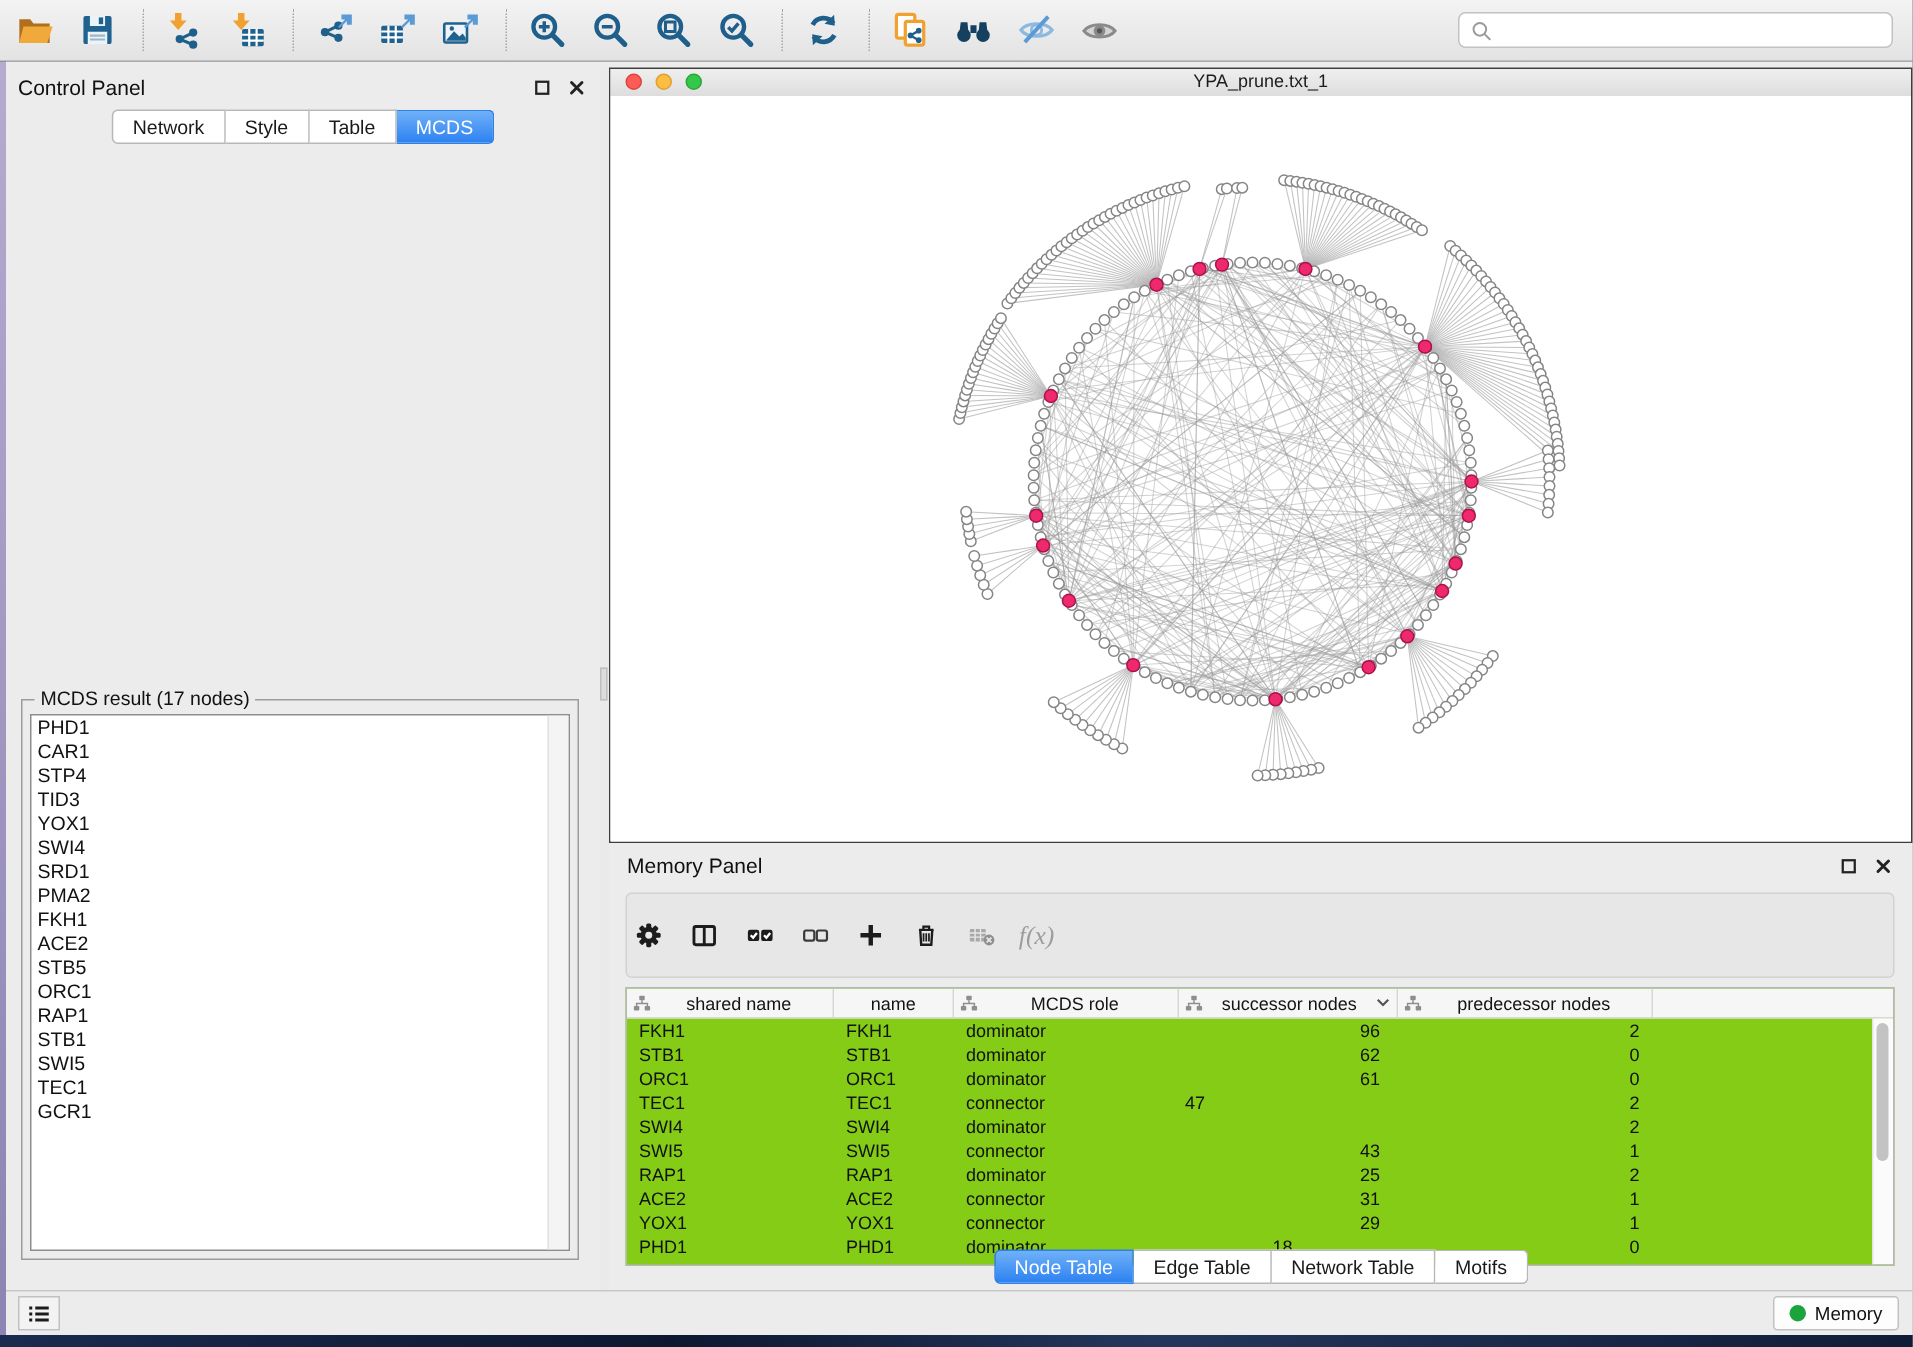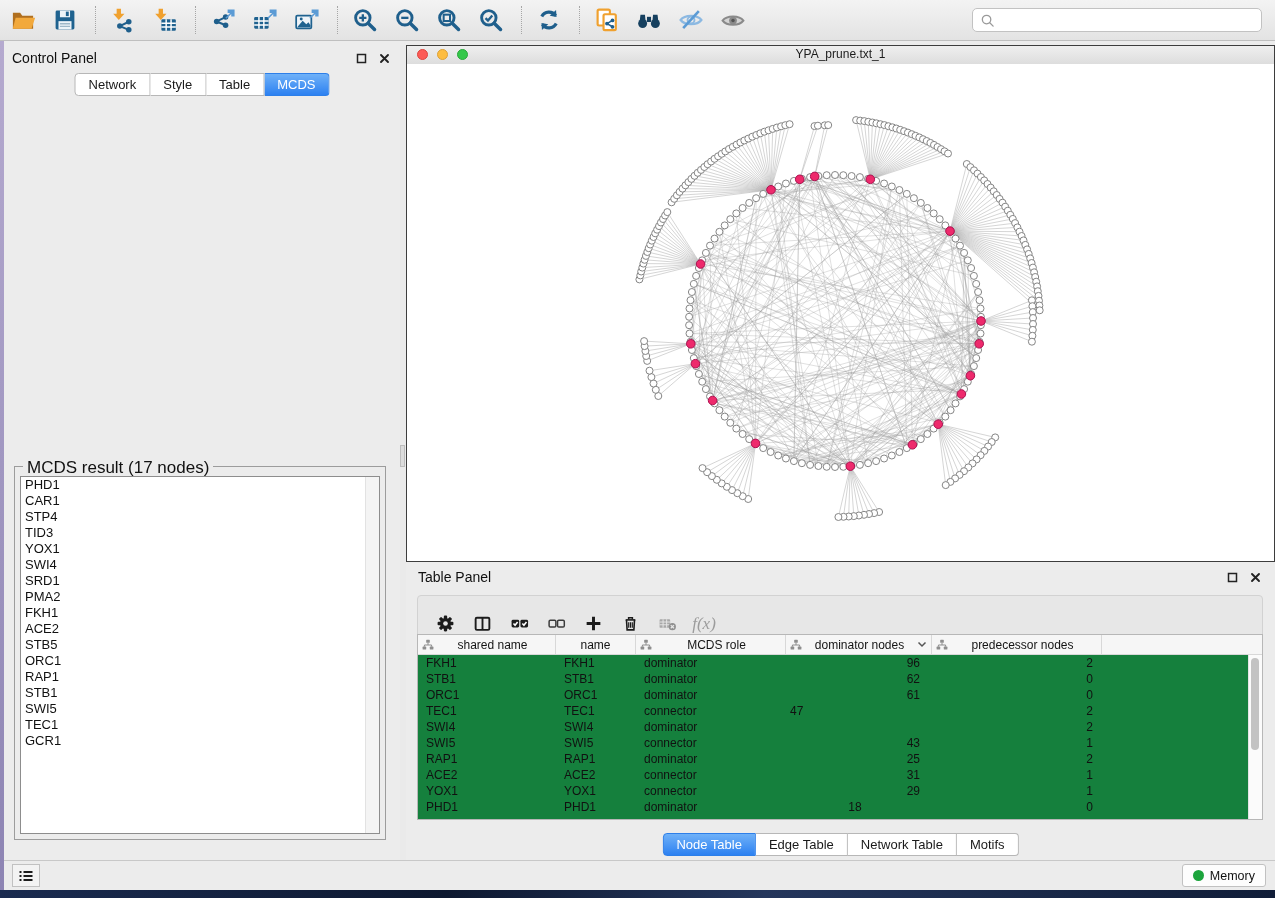--- a/index.html
+++ b/index.html
@@ -43,47 +43,47 @@
   #criterion .val{flex:1;font-size:13px;padding-left:8px;white-space:nowrap;color:#111}
   .stepper{width:19px;height:22px;margin-right:1px;background:linear-gradient(#61a9f7,#2878e8);
     border-radius:3px;display:flex;flex-direction:column;align-items:center;justify-content:center;gap:2px}
   .tri-up{width:0;height:0;border-left:3.5px solid transparent;border-right:3.5px solid transparent;border-bottom:4.5px solid #fff}
   .tri-dn{width:0;height:0;border-left:3.5px solid transparent;border-right:3.5px solid transparent;border-top:4.5px solid #fff}
   .btn{height:23px;background:linear-gradient(#ffffff,#f1f1f1);border:1px solid #b3b3b3;border-radius:5px;
     font:13px "Liberation Sans",sans-serif;color:#111;padding:0 14px;cursor:pointer}
   #run-btn{position:absolute;left:88px;top:72px;box-shadow:0 0 0 3px rgba(100,160,245,.55)}
   #close-btn{position:absolute;left:197px;top:72px}
   #result-box{position:absolute;left:10px;top:421px;width:370px;height:372px;border:1px solid #9c9c9c}
-  #result-legend{position:absolute;left:8px;top:-9px;background:#ececec;padding:0 4px;font-size:17px;color:#111}
+  #result-legend{position:absolute;left:8px;top:-9px;background:#ececec;padding:0 4px;font-size:13px;color:#111}
   #result-list{position:absolute;left:5px;top:9px;right:5px;bottom:5px;background:#fff;border:1px solid #8d8d8d;overflow:hidden}
   .list-scroll{position:absolute;right:0;top:0;width:13px;height:100%;background:#f4f4f4;border-left:1px solid #e2e2e2}
   .list-item{font-size:13px;line-height:16px;padding-left:4px;color:#111}
   
   #splitter{left:396px;top:4px;width:6px;height:815px;background:#eaeaea}
   #splitter .handle{position:absolute;left:0;top:400px;width:5px;height:22px;background:#dcdcdc;border:1px solid #bdbdbd;box-sizing:border-box}
   
   #network-window{left:402px;top:4px;width:869px;height:517px;border:1px solid #3d3d3d;box-sizing:border-box;background:#fff}
   #nw-titlebar{position:relative;height:18px;background:linear-gradient(#efefef,#dddddd);border-bottom:1px solid #b3b3b3}
   .tl{position:absolute;top:3px;width:11px;height:11px;border-radius:50%;box-sizing:border-box;cursor:pointer}
   .tl.red{left:10px;background:#fc5b56;border:1px solid #dd453e}
   .tl.yellow{left:30px;background:#fdbd40;border:1px solid #dda137}
   .tl.green{left:50px;background:#34c84a;border:1px solid #2aa73b}
   #nw-title{text-align:center;font-size:12px;line-height:17px;color:#1c1c1c}
   #nw-canvas{position:absolute;left:0;top:18px;right:0;bottom:0;background:#fff}
   
   #table-panel{left:402px;top:521px;width:869px;height:298px;background:#ececec}
   #tp-title{left:12px;top:7px}
   #tp-btns{position:absolute;right:14px;top:9px}
   #tp-toolbar{position:absolute;left:11px;top:33px;width:846px;height:57px;background:#e7e7e7;
-    border:1px solid #d2d2d2;border-radius:4px;display:flex;align-items:center;padding-left:13px;box-sizing:border-box}
+    border:1px solid #d2d2d2;border-radius:4px;display:flex;align-items:center;box-sizing:border-box}
   .tp-btn{width:28px;height:28px;margin-right:9px;border:none;background:transparent;padding:0;
     display:flex;align-items:center;justify-content:center;cursor:pointer}
   .tp-btn[disabled]{cursor:default}
   .fx{font:italic 17px "Liberation Serif",serif;color:#9c9c9c}
-  #node-table{position:absolute;left:11px;top:72px;width:846px;height:186px;background:#15803d;
+  #node-table{position:absolute;left:11px;top:96px;width:846px;height:186px;background:#84cc16;
     border:1px solid #b7b7b7;box-sizing:border-box;overflow:hidden}
   #nt-header{display:flex;height:19px;background:#f6f6f6;border-bottom:1px solid #d8d8d8}
   .hcell{display:flex;align-items:center;border-right:1px solid #d8d8d8;box-sizing:border-box;
     font-size:12px;color:#141414;padding:0 4px;cursor:pointer}
   .hcell .lbl{flex:1;text-align:center;white-space:nowrap;overflow:hidden}
   .trow{display:flex;height:16px;cursor:pointer}
   .tcell{box-sizing:border-box;font-size:12px;color:#111;white-space:nowrap;overflow:hidden;line-height:16px}
   #nt-scroll{position:absolute;right:0;top:20px;width:13px;bottom:0;background:#fbfbfb;border-left:1px solid #e4e4e4}
   #nt-thumb{position:absolute;left:2px;top:3px;width:8px;height:92px;background:#c3c3c3;border-radius:4px;cursor:pointer}
   #tp-tabs{position:absolute;left:50%;top:271px;transform:translateX(-50%)}
@@ -1104,21 +1104,21 @@
             <circle cx="348.5" cy="379.4" r="4.3"></circle>
             <circle cx="305.6" cy="336.5" r="4.3"></circle>
             <circle cx="288.4" cy="299.7" r="4.3"></circle>
             <circle cx="283.8" cy="279.8" r="4.3"></circle>
           </g>
         </svg>
     </div>
   </div>
 
   <div id="table-panel" class="abs">
-    <div id="tp-title" class="abs panel-title">Table Panel</div>
+    <div id="tp-title" class="abs panel-title">Memory Panel</div>
     <div id="tp-btns" class="win-btns">
       <button class="win-btn">
           <svg width="11" height="11" viewBox="0 0 11 11">
             <rect x="1.5" y="1.5" width="8" height="8" fill="none" stroke="#222" stroke-width="1.5"></rect>
           </svg>
         </button>
       <button class="win-btn">
           <svg width="11" height="11" viewBox="0 0 11 11">
             <path d="M2 2 L9 9 M9 2 L2 9" stroke="#222" stroke-width="1.9" stroke-linecap="round"></path>
           </svg>
@@ -1213,21 +1213,21 @@
           </div>
           <div class="hcell" style="width: 146px;">
             <svg width="12" height="12" viewBox="0 0 12 12">
               <g fill="#8e8e8e">
                 <rect x="4.2" y="0.8" width="3.6" height="3" rx="0.6"></rect>
                 <rect x="0.6" y="7.6" width="3.6" height="3" rx="0.6"></rect>
                 <rect x="7.8" y="7.6" width="3.6" height="3" rx="0.6"></rect>
               </g>
               <path d="M6 3.8 V6 M2.4 7.6 V6 H9.6 V7.6" stroke="#8e8e8e" fill="none"></path>
             </svg>
-            <span class="lbl">dominator nodes</span>
+            <span class="lbl">successor nodes</span>
             <svg width="10" height="7" viewBox="0 0 10 7">
               <path d="M1.5 1.5 L5 5 L8.5 1.5" fill="none" stroke="#555" stroke-width="1.5"></path>
             </svg>
           </div>
           <div class="hcell" style="width: 170px;">
             <svg width="12" height="12" viewBox="0 0 12 12">
               <g fill="#8e8e8e">
                 <rect x="4.2" y="0.8" width="3.6" height="3" rx="0.6"></rect>
                 <rect x="0.6" y="7.6" width="3.6" height="3" rx="0.6"></rect>
                 <rect x="7.8" y="7.6" width="3.6" height="3" rx="0.6"></rect>

